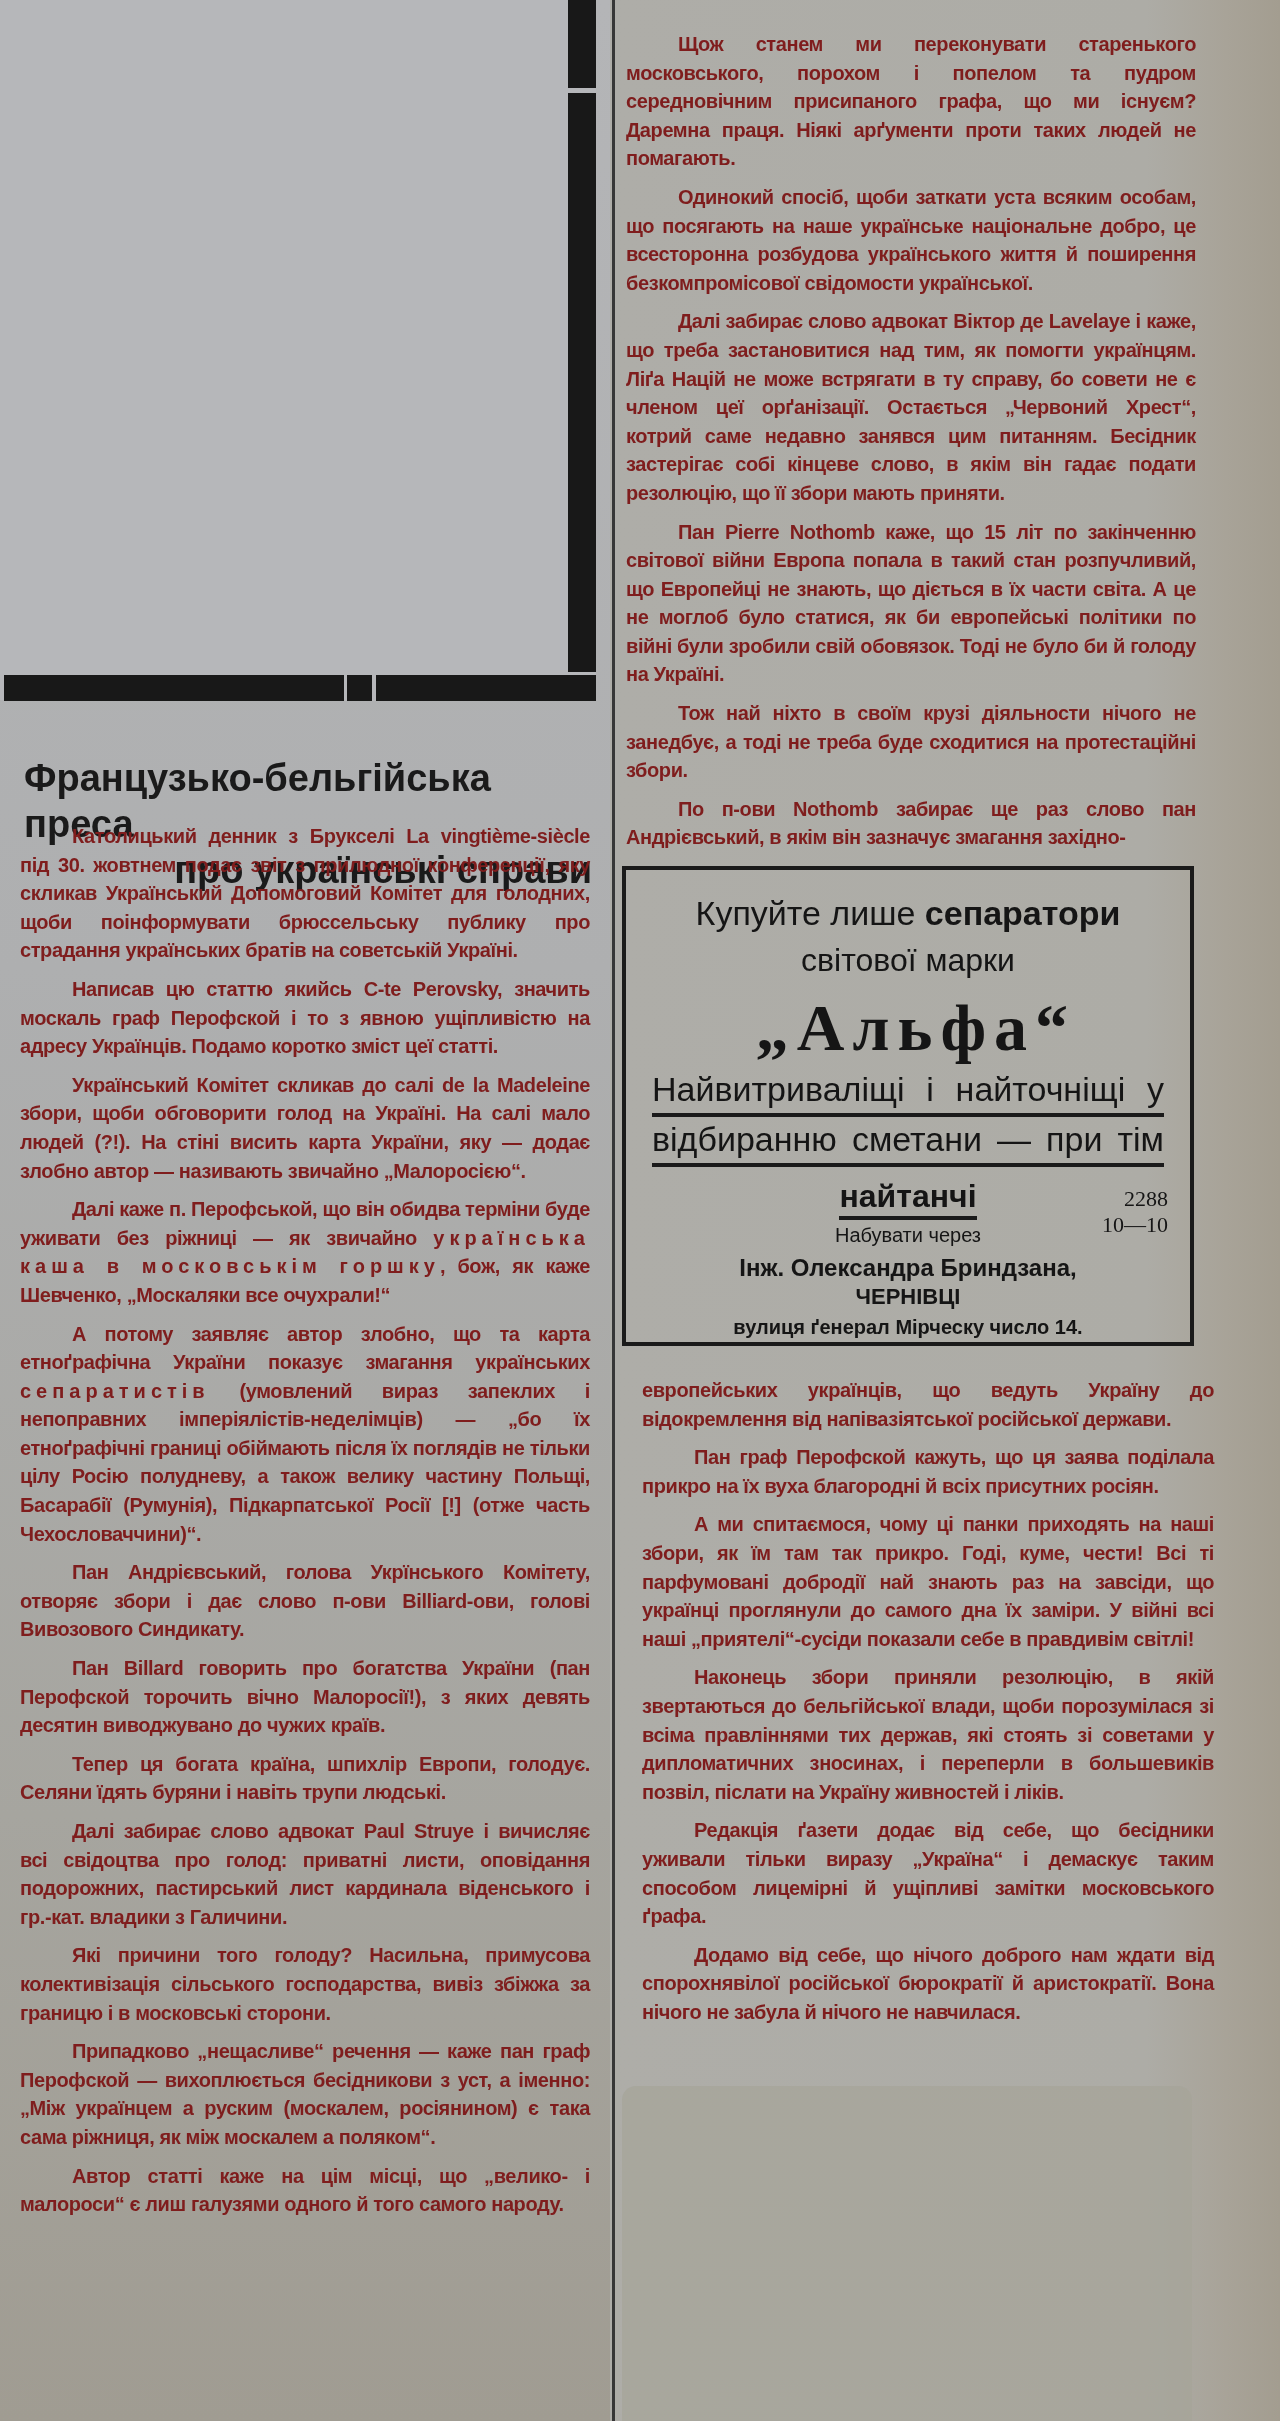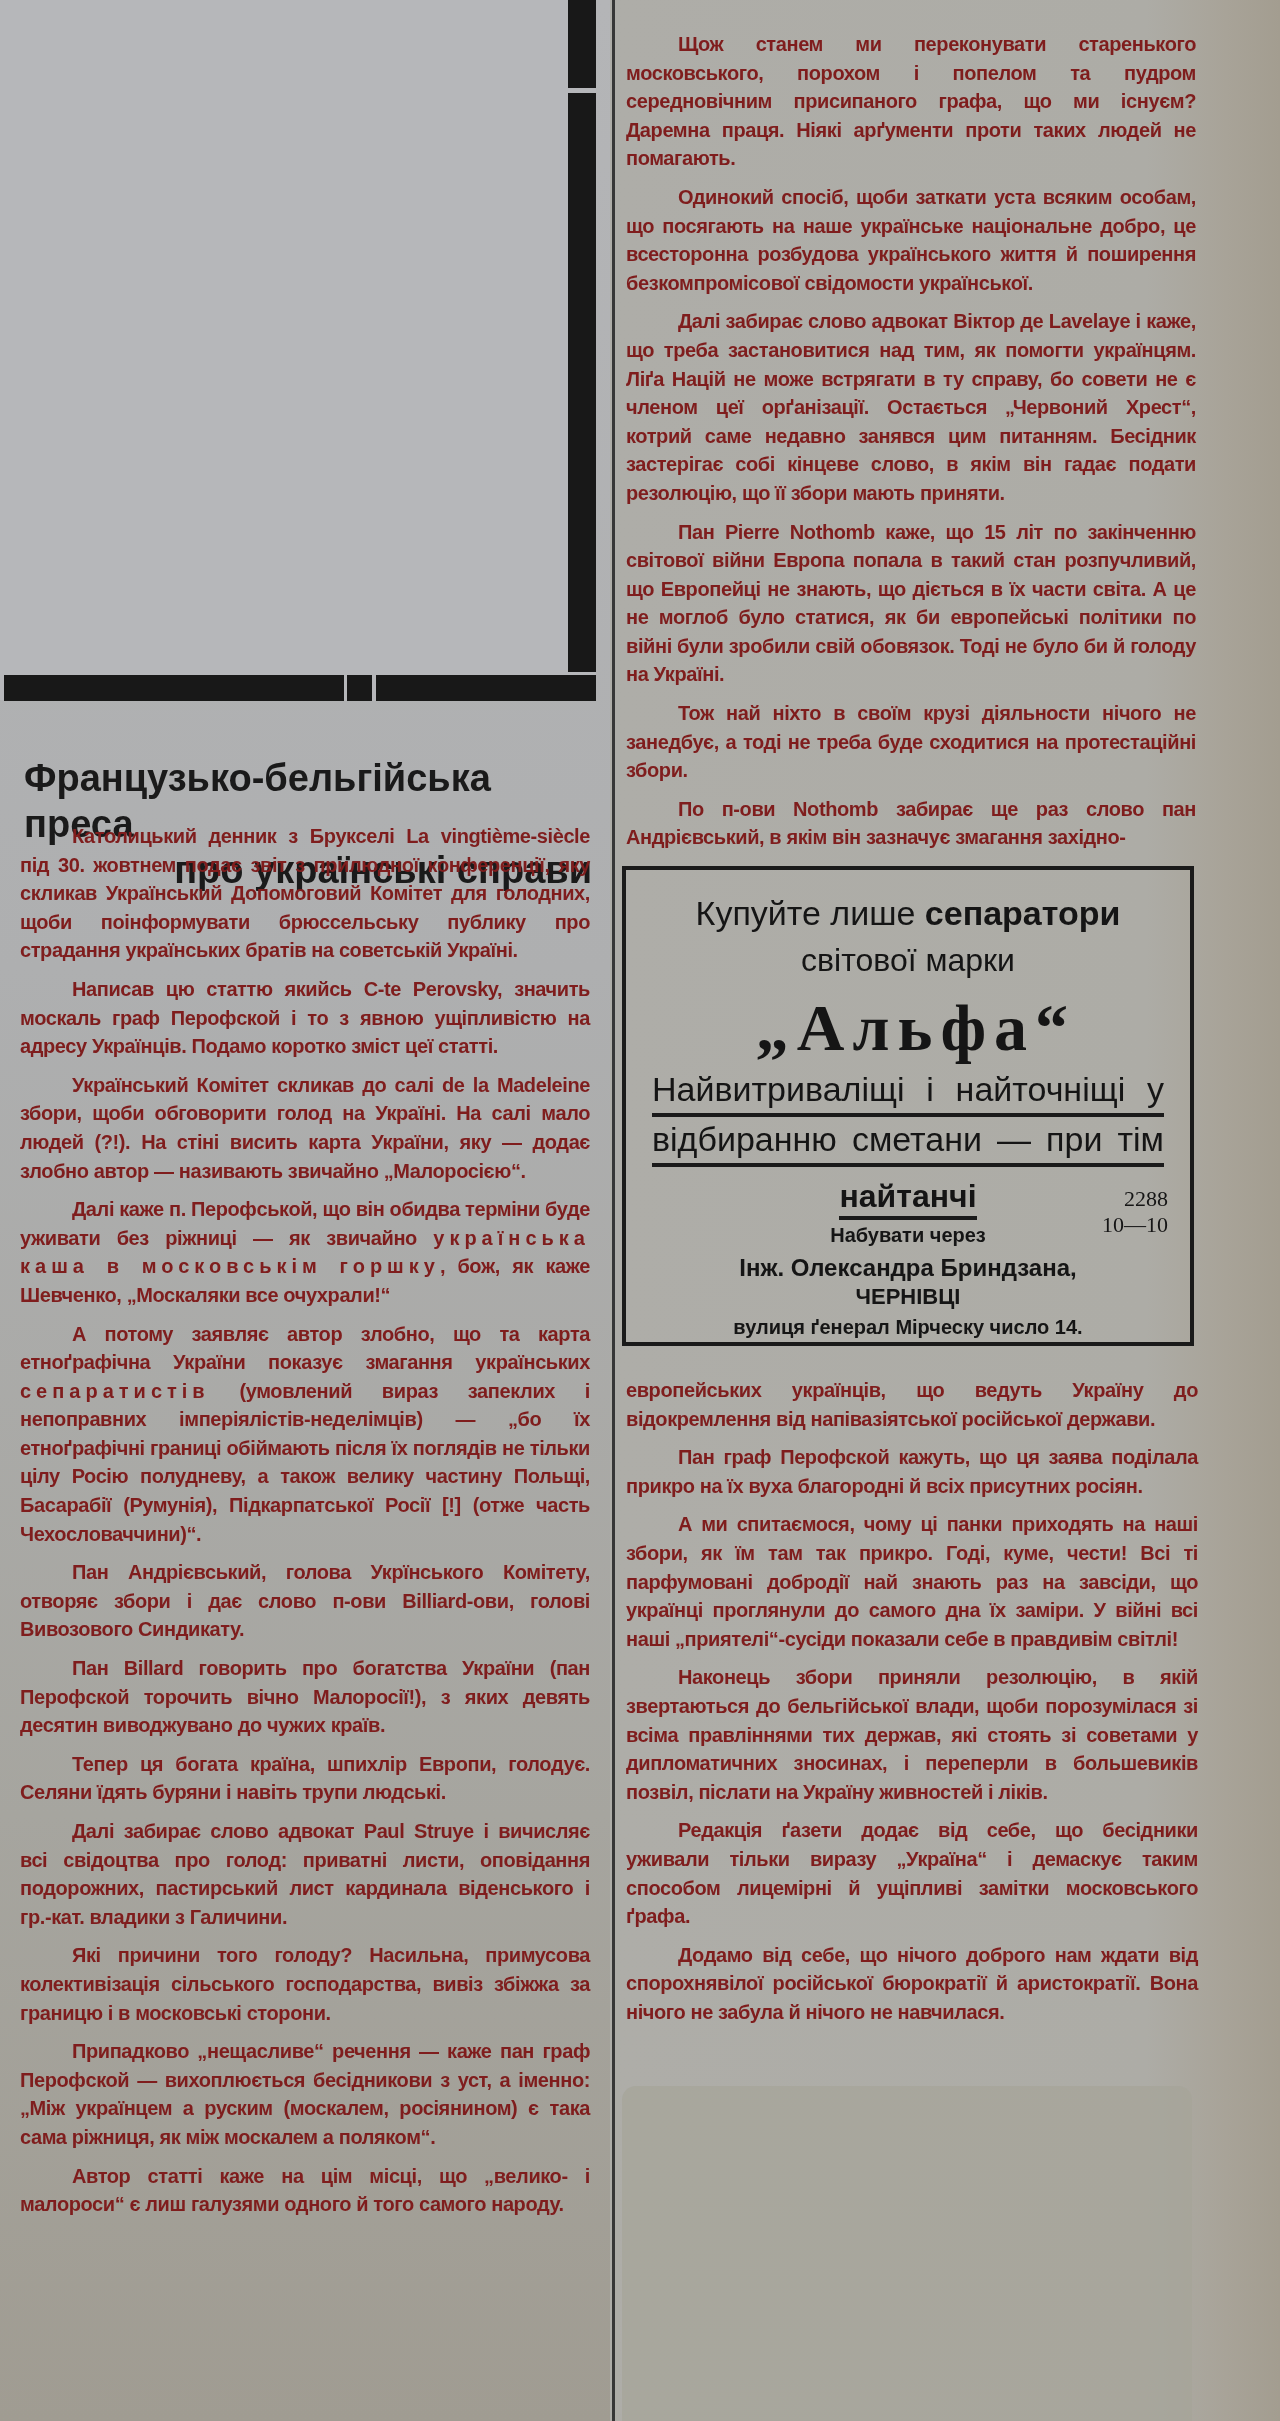--- a/index.html
+++ b/index.html
@@ -47,37 +47,37 @@
   .headline .l2 { display: block; text-align: right; padding-right: 2px; }
   .col {
     position: absolute;
     font-family: "Liberation Sans Narrow", "Liberation Sans", sans-serif;
     font-size: 20px; line-height: 28.6px; color: #7f1d1d;
     text-align: justify; font-weight: 700; letter-spacing: -0.4px;
   }
   .col p { margin: 0 0 10px 0; text-indent: 52px; }
   .col-left { left: 20px; top: 822px; width: 570px; }
   .col-right-top { left: 626px; top: 30px; width: 570px; }
-  .col-right-bottom { left: 626px; top: 1376px; width: 572px; }
+  .col-right-bottom { left: 642px; top: 1376px; width: 572px; }
   .spaced { letter-spacing: 5px; }
   .ad {
     position: absolute; left: 622px; top: 866px; width: 572px; height: 480px;
     border: 4px solid #1a1a1a; box-sizing: border-box;
     text-align: center; color: #151515; padding-left: 32px;
   }
   .ad-line1 { position: absolute; left: 0; right: 0; top: 24px; font-size: 34px; font-weight: 700; }
   .ad-line1 .light { font-weight: 400; }
   .ad-line2 { position: absolute; left: 0; right: 0; top: 72px; font-size: 32px; }
   .ad-brand { position: absolute; left: 0; right: 0; top: 120px; font-family: "Liberation Serif", serif; font-size: 66px; font-weight: 700; letter-spacing: 8px; margin-left: 16px; }
   .ad-line3 { position: absolute; left: 26px; right: 26px; top: 200px; font-size: 34px; border-bottom: 4px solid #1a1a1a; padding-bottom: 4px; text-align: justify; text-align-last: justify; }
   .ad-line4 { position: absolute; left: 26px; right: 26px; top: 250px; font-size: 34px; border-bottom: 4px solid #1a1a1a; padding-bottom: 4px; text-align: justify; text-align-last: justify; }
   .ad-line5 { position: absolute; left: 0; right: 0; top: 308px; font-size: 32px; font-weight: 700; }
   .ad-line5 span { border-bottom: 4px solid #1a1a1a; padding-bottom: 2px; }
   .ad-code { position: absolute; right: 22px; top: 316px; font-family: "Liberation Serif", serif; font-size: 22px; line-height: 26px; text-align: right; }
-  .ad-line6 { position: absolute; left: 0; right: 0; top: 354px; font-size: 20px; font-weight: 700; }
+  .ad-line6 { position: absolute; left: 0; right: 0; top: 354px; font-size: 20px; font-weight: 400; }
   .ad-line7 { position: absolute; left: 0; right: 0; top: 384px; font-size: 24px; font-weight: 700; }
   .ad-line8 { position: absolute; left: 0; right: 0; top: 414px; font-size: 22px; font-weight: 700; }
   .ad-line9 { position: absolute; left: 0; right: 0; top: 446px; font-size: 20px; font-weight: 700; }
   .stain {
     position: absolute; left: 622px; top: 2086px; width: 570px; height: 335px;
     background: #a5a498; border-radius: 14px 14px 0 0; opacity: 0.7;
   }
 </style>
 </head>
 <body>

